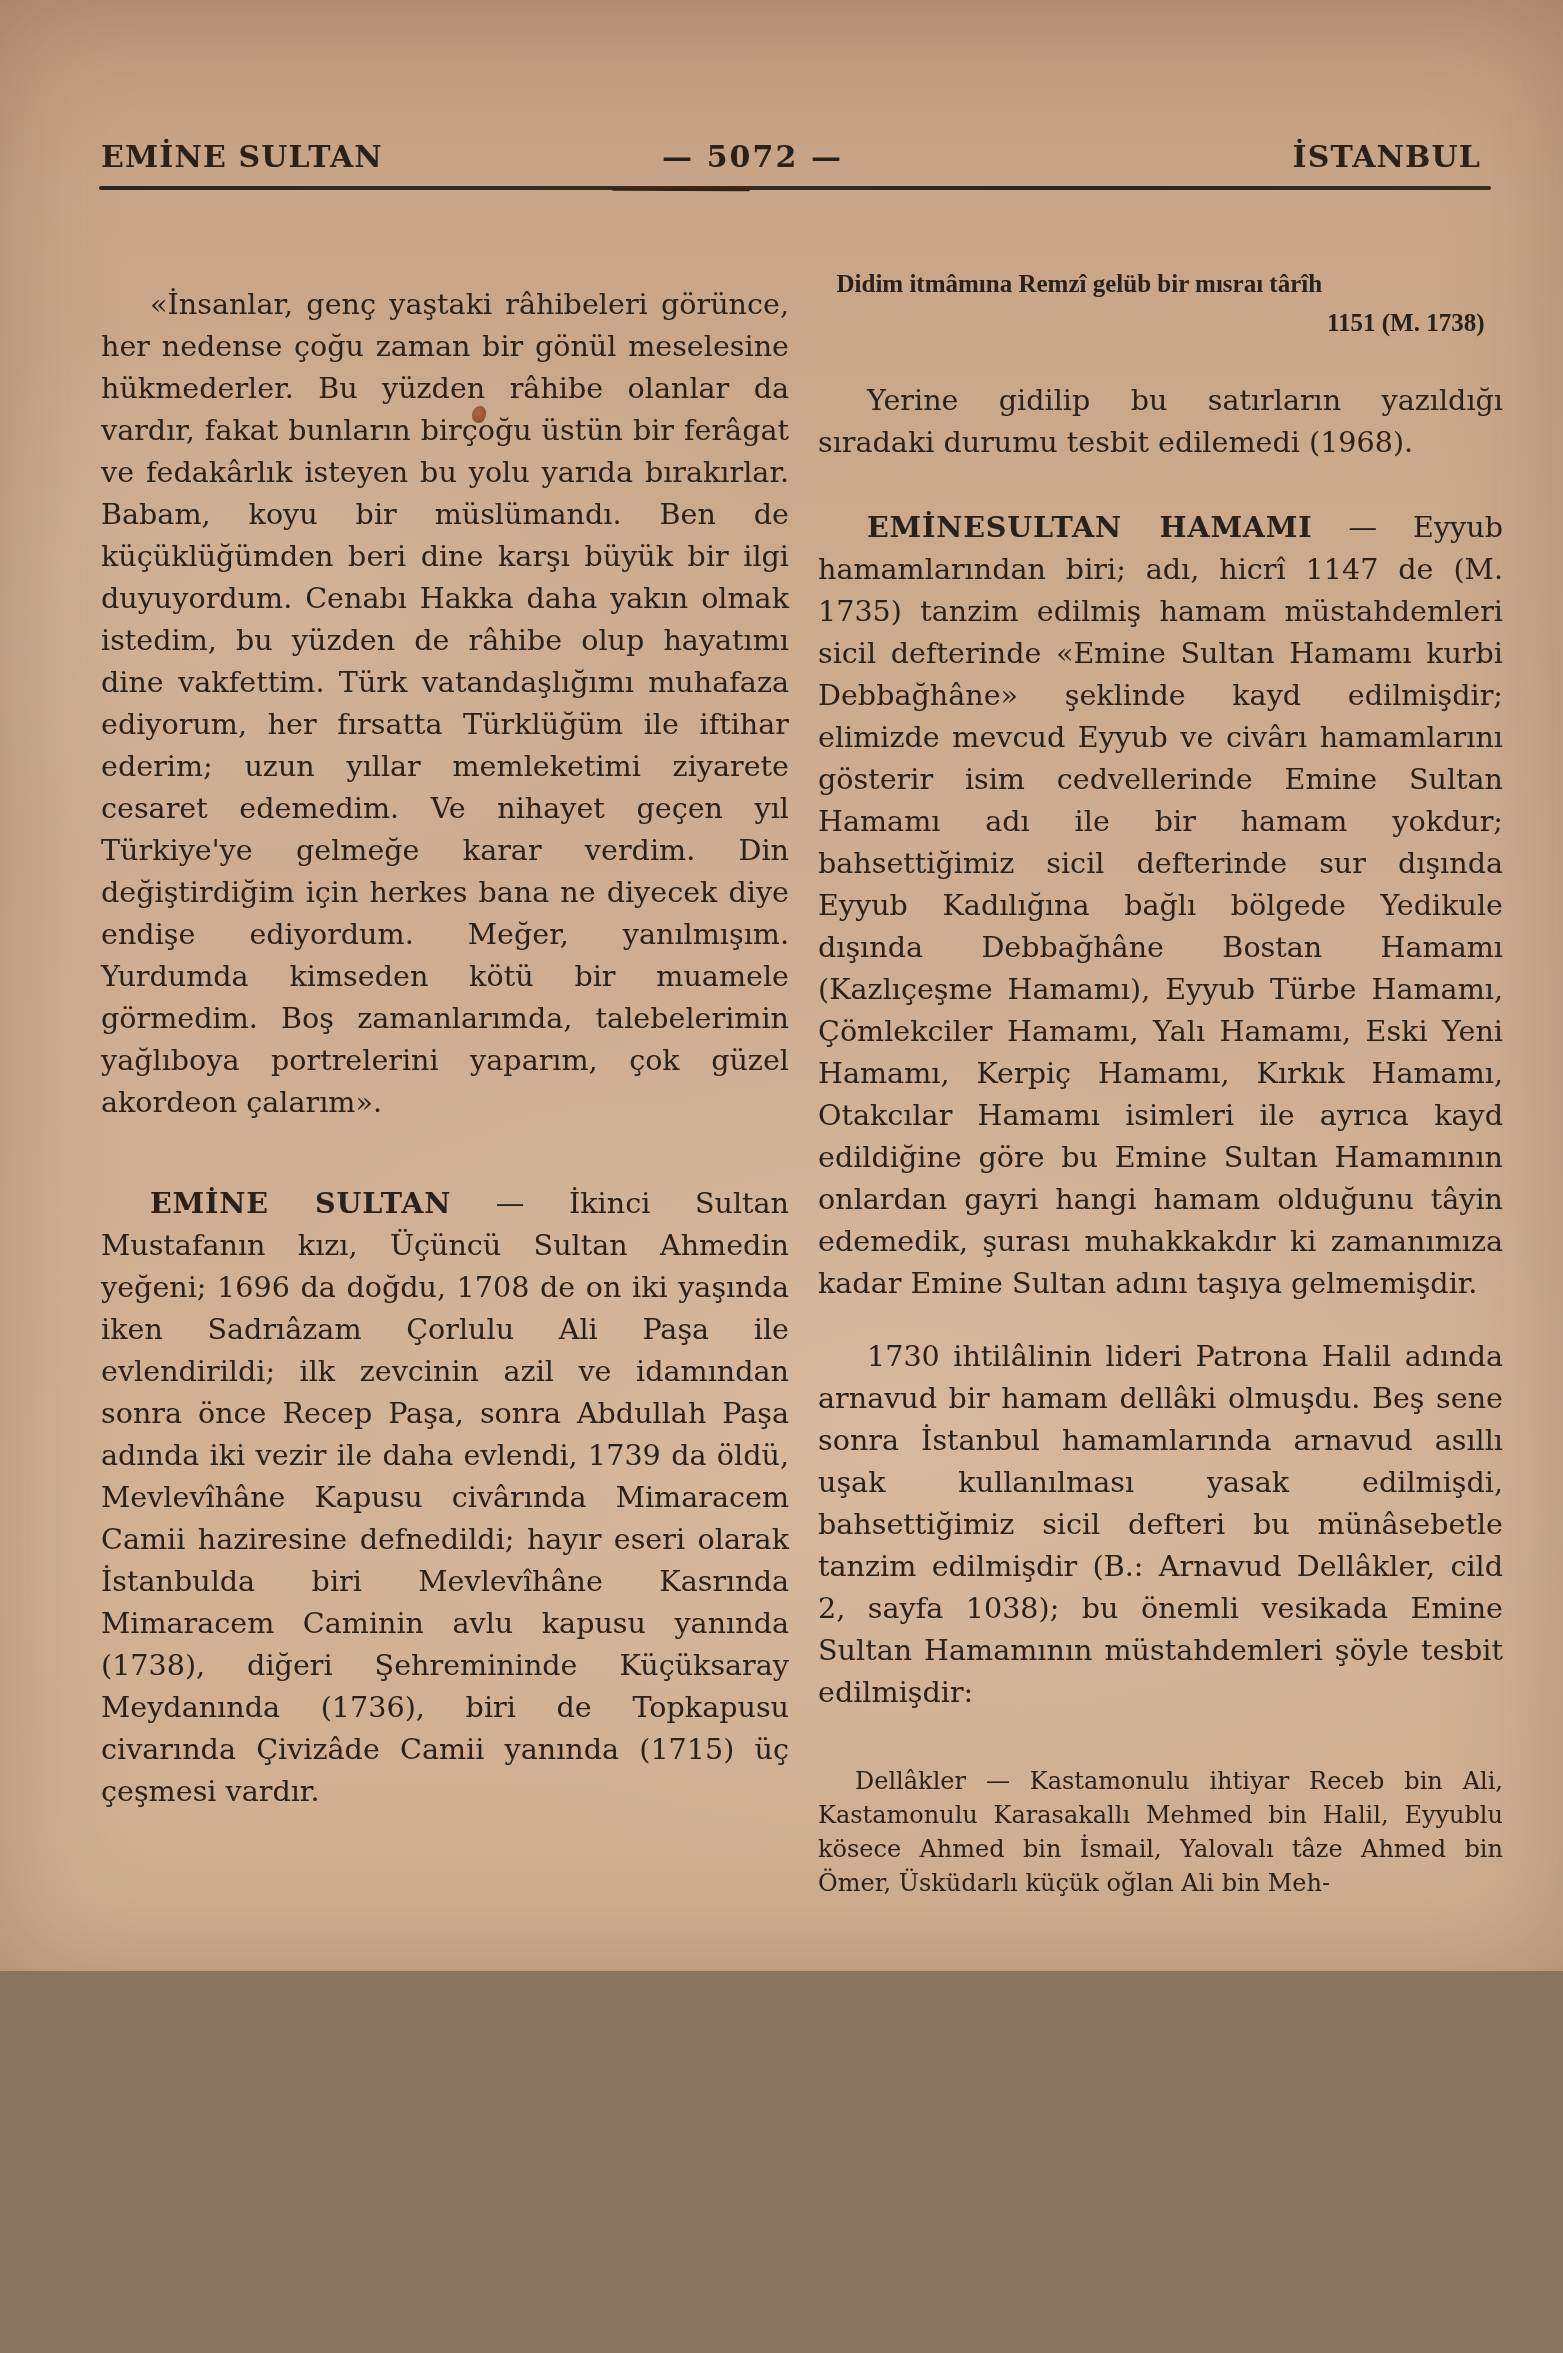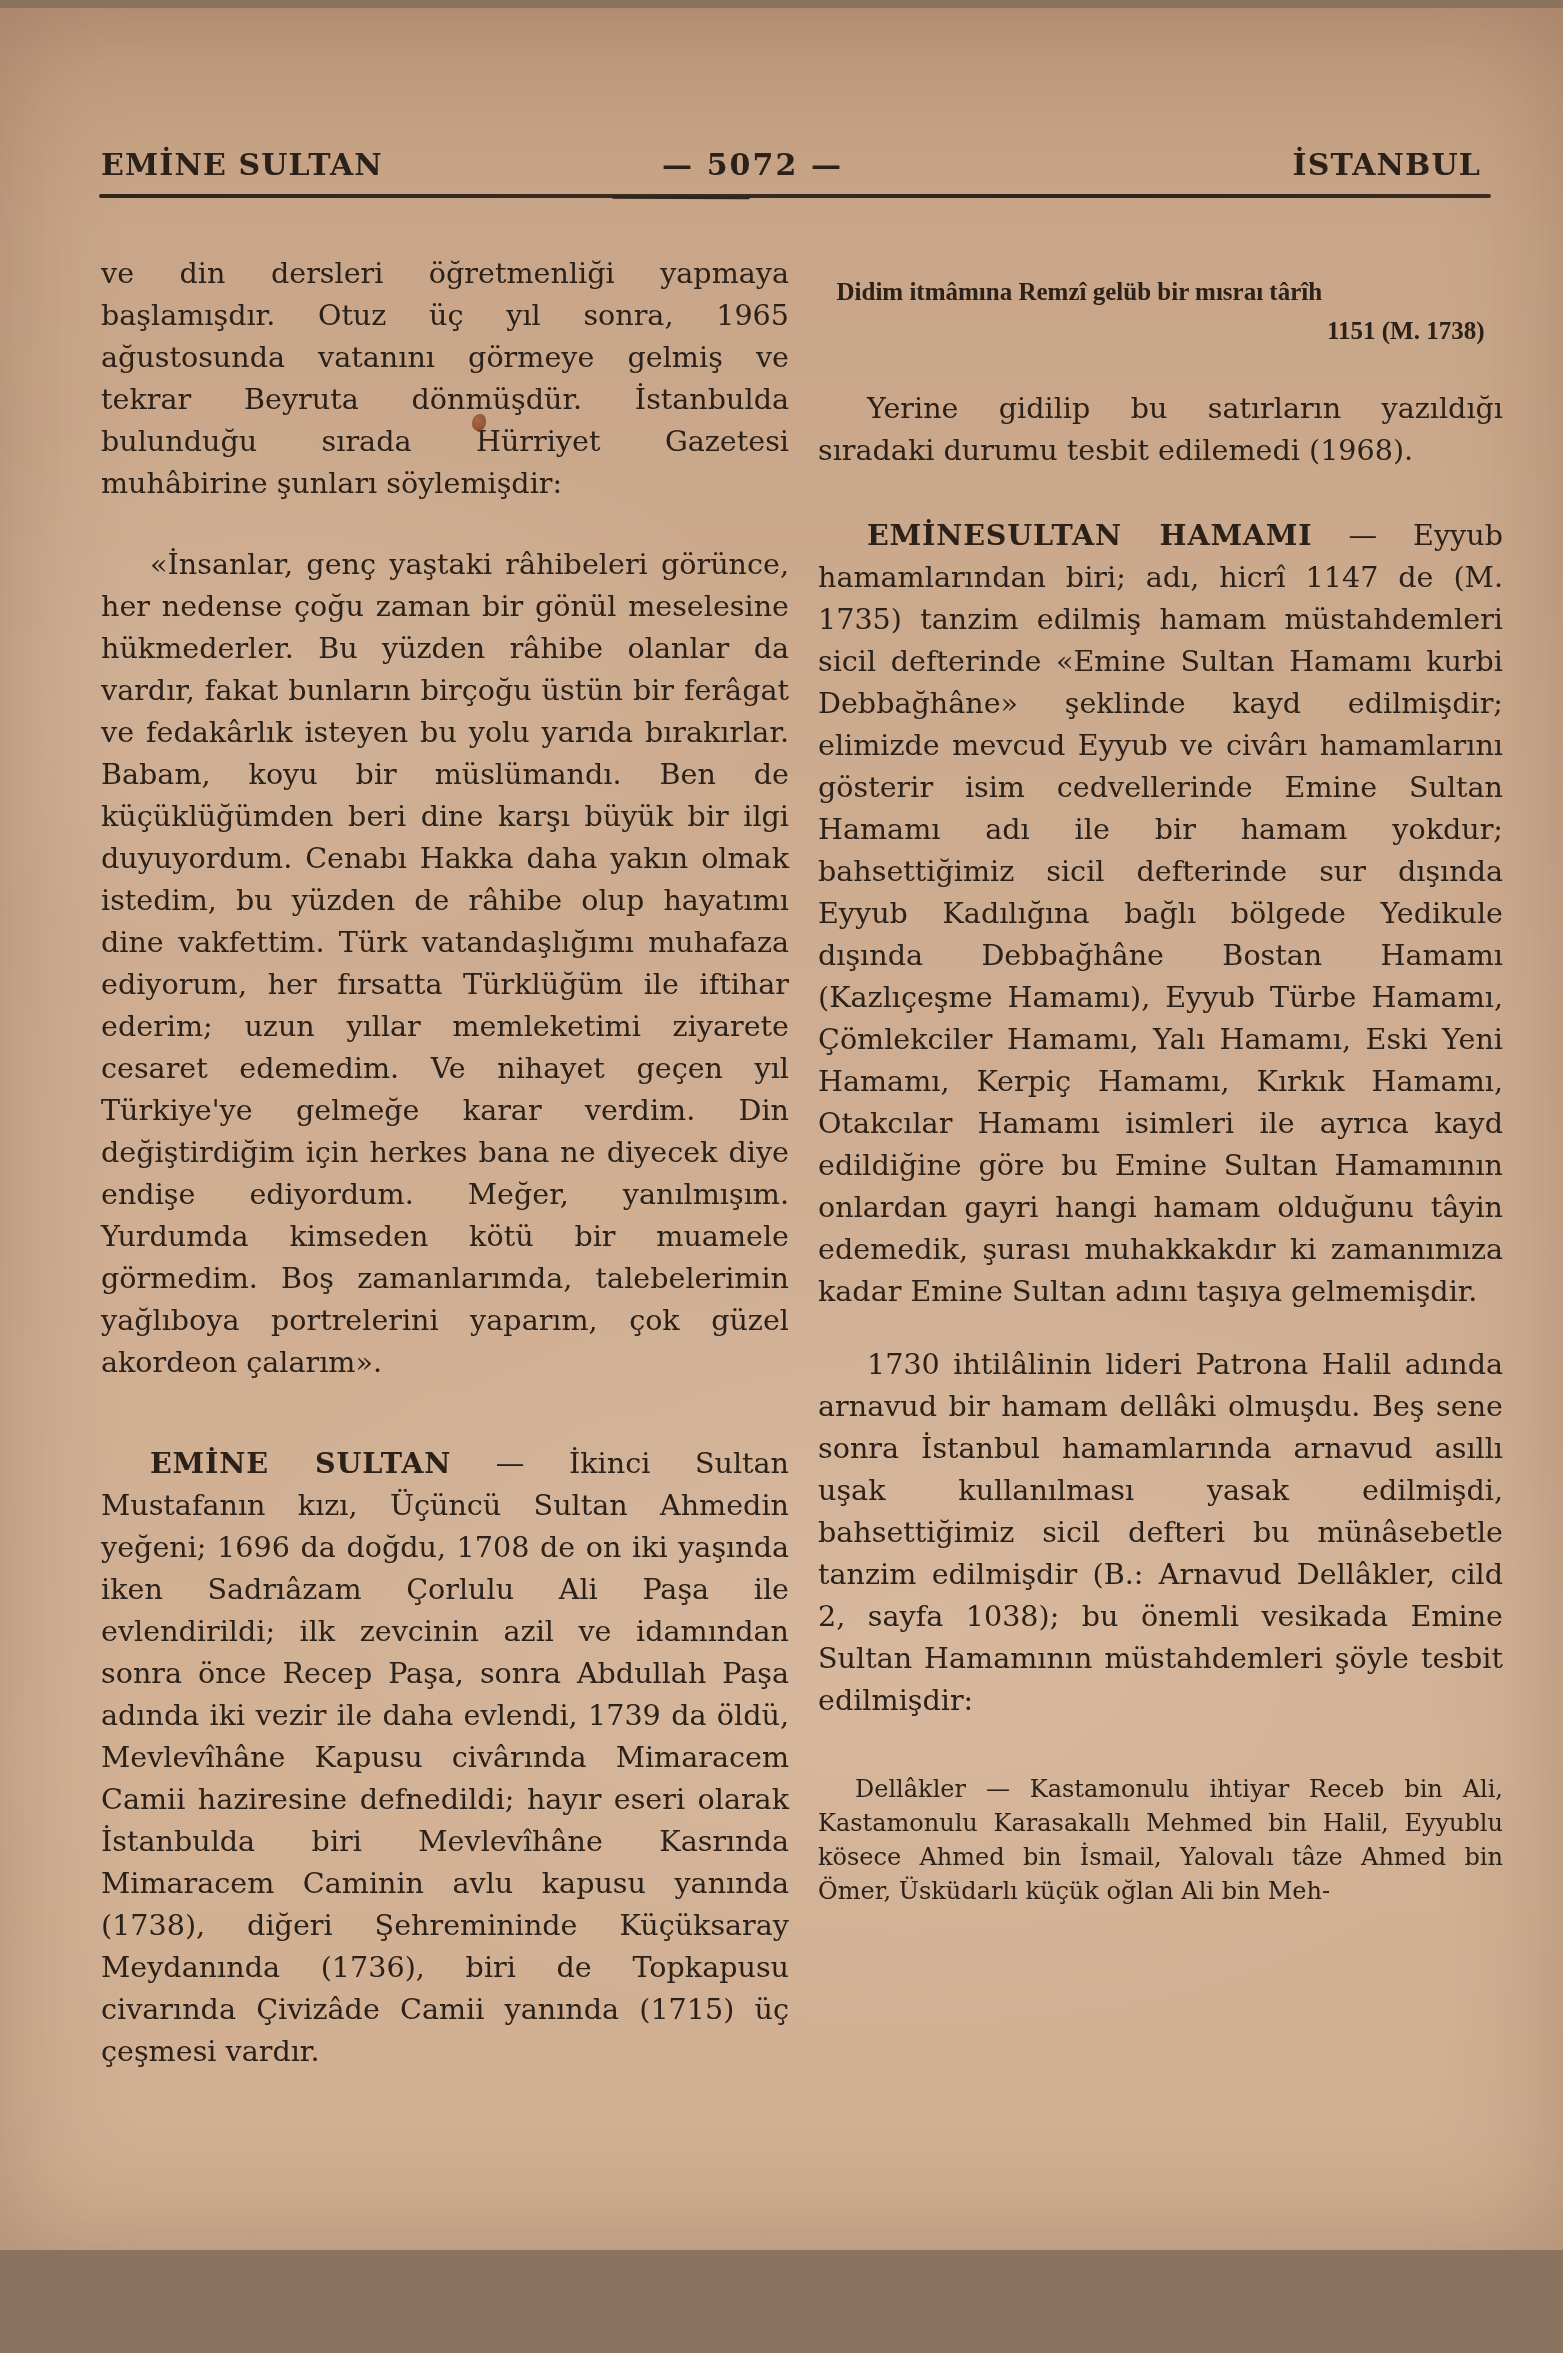--- a/index.html
+++ b/index.html
@@ -1,22 +1,22 @@
 <!DOCTYPE html>
 <html style="font-size:8.5px"><head>
 <meta charset="utf-8">
 <style>
   html, body { margin: 0; padding: 0; }
   body { background: #8a7460; }
 
   .page {
     position: relative;
     width: 1563px;
-    height: 2242px;
-    margin: 8px auto;
+    height: 1971px;
+    margin: 0 auto;
     font-family: "DejaVu Serif", "Liberation Serif", serif;
     color: #2b2119;
     background:
       radial-gradient(846px 476px at 18% 30%, rgba(255,246,232,.10), transparent 60%),
       radial-gradient(1111px 688px at 58% 72%, rgba(255,241,226,.13), transparent 65%),
       linear-gradient(180deg, #c09a7e 0%, #c9a689 10%, #cead92 45%, #d2b195 78%, #cfae91 100%);
     box-shadow: inset 0 0 116px rgba(88,58,38,.28);
     overflow: hidden;
   }
 
@@ -122,21 +122,20 @@
     <span class="rh-left">EMİNE SULTAN</span>
     <span class="rh-center">— 5072 —</span>
     <span class="rh-right">İSTANBUL</span>
   </header>
 
   <div class="rule"></div>
 
   <main class="columns">
 
     <section class="col col-left">
-      <p class="body noindent p1"><span>ve din dersleri öğretmenliği yapmaya başlamışdır. Otuz üç yıl sonra, 1965 ağustosunda vatanını görmeye gelmiş ve tekrar Beyruta dönmüşdür. İstanbulda bulunduğu sırada Hürriyet Gazetesi muhâbirine şunları söylemişdir:</span></p>
 
       <p class="body indent p2"><span>«İnsanlar, genç yaştaki râhibeleri görünce, her nedense çoğu zaman bir gönül meselesine hükmederler. Bu yüzden râhibe olanlar da vardır, fakat bunların birçoğu üstün bir ferâgat ve fedakârlık isteyen bu yolu yarıda bırakırlar. Babam, koyu bir müslümandı. Ben de küçüklüğümden beri dine karşı büyük bir ilgi duyuyordum. Cenabı Hakka daha yakın olmak istedim, bu yüzden de râhibe olup hayatımı dine vakfettim. Türk vatandaşlığımı muhafaza ediyorum, her fırsatta Türklüğüm ile iftihar ederim; uzun yıllar memleketimi ziyarete cesaret edemedim. Ve nihayet geçen yıl Türkiye'ye gelmeğe karar verdim. Din değiştirdiğim için herkes bana ne diyecek diye endişe ediyordum. Meğer, yanılmışım. Yurdumda kimseden kötü bir muamele görmedim. Boş zamanlarımda, talebelerimin yağlıboya portrelerini yaparım, çok güzel akordeon çalarım».</span></p>
 
       <p class="body indent p3"><b class="entry-head">EMİNE SULTAN</b><span> — İkinci Sultan Mustafanın kızı, Üçüncü Sultan Ahmedin yeğeni; 1696 da doğdu, 1708 de on iki yaşında iken Sadrıâzam Çorlulu Ali Paşa ile evlendirildi; ilk zevcinin azil ve idamından sonra önce Recep Paşa, sonra Abdullah Paşa adında iki vezir ile daha evlendi, 1739 da öldü, Mevlevîhâne Kapusu civârında Mimaracem Camii haziresine defnedildi; hayır eseri olarak İstanbulda biri Mevlevîhâne Kasrında Mimaracem Caminin avlu kapusu yanında (1738), diğeri Şehremininde Küçüksaray Meydanında (1736), biri de Topkapusu civarında Çivizâde Camii yanında (1715) üç çeşmesi vardır.</span></p>
 
 
     </section>
 
     <section class="col col-right">
 

